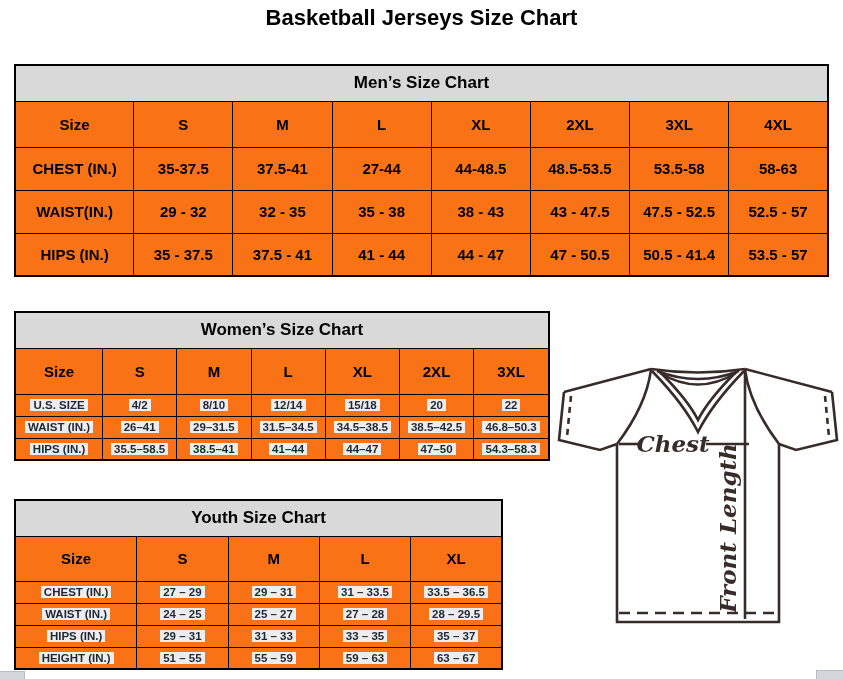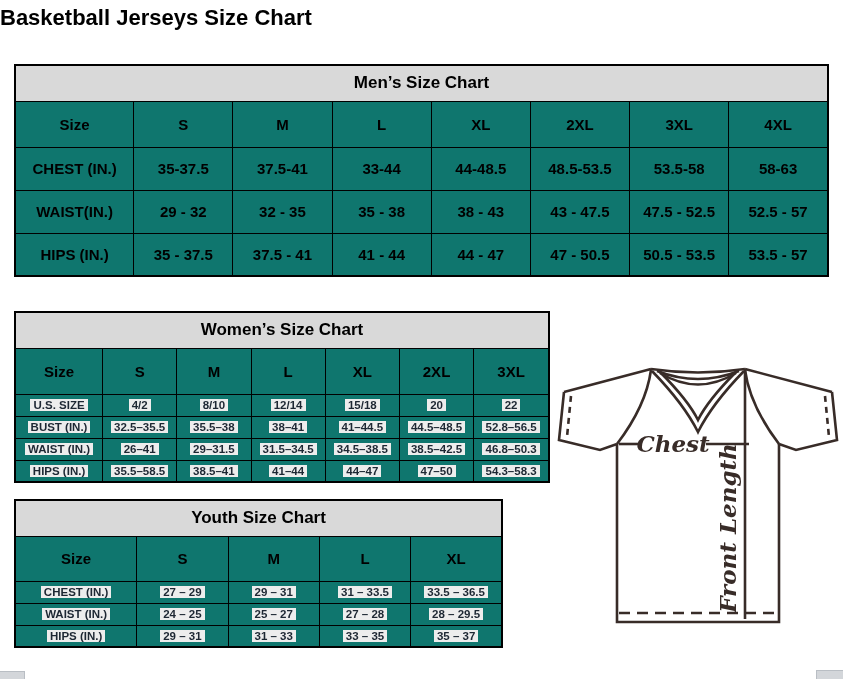--- a/index.html
+++ b/index.html
@@ -4,25 +4,25 @@
 <style>
   * { box-sizing: border-box; margin: 0; padding: 0; }
   html,body { background: #ffffff; }
   body {
     width: 843px; height: 679px;
     position: relative; overflow: hidden;
     font-family: "Liberation Sans", sans-serif;
   }
   .page-title {
     position: absolute; top: 5px; left: 0; width: 843px;
-    font-size: 22px; font-weight: bold; color: #000;
+    text-align: center; font-size: 22px; font-weight: bold; color: #000;
   }
   table.size-table {
     position: absolute; border-collapse: collapse; table-layout: fixed;
-    border: 2px solid #000; background: #0f766e;
+    border: 2px solid #000; background: #f97316;
   }
   .size-table th, .size-table td {
     border: 1px solid #000; text-align: center; vertical-align: middle;
     font-weight: bold; color: #000; overflow: hidden; white-space: nowrap;
   }
   .size-table .band-row th {
     height: 36px; background: #d9d9d9; font-size: 17px;
   }
   .size-table .size-header-row th { height: 46px; font-size: 15px; }
   #men-table { left: 14px; top: 64px; width: 815px; }
@@ -68,21 +68,21 @@
         <th>2XL</th>
         <th>3XL</th>
         <th>4XL</th>
       </tr>
   </thead>
   <tbody class="data-rows">
       <tr>
         <th><span>CHEST (IN.)</span></th>
         <td><span>35-37.5</span></td>
         <td><span>37.5-41</span></td>
-        <td><span>33-44</span></td>
+        <td><span>27-44</span></td>
         <td><span>44-48.5</span></td>
         <td><span>48.5-53.5</span></td>
         <td><span>53.5-58</span></td>
         <td><span>58-63</span></td>
       </tr>
       <tr>
         <th><span>WAIST(IN.)</span></th>
         <td><span>29 - 32</span></td>
         <td><span>32 - 35</span></td>
         <td><span>35 - 38</span></td>
@@ -91,21 +91,21 @@
         <td><span>47.5 - 52.5</span></td>
         <td><span>52.5 - 57</span></td>
       </tr>
       <tr>
         <th><span>HIPS (IN.)</span></th>
         <td><span>35 - 37.5</span></td>
         <td><span>37.5 - 41</span></td>
         <td><span>41 - 44</span></td>
         <td><span>44 - 47</span></td>
         <td><span>47 - 50.5</span></td>
-        <td><span>50.5 - 53.5</span></td>
+        <td><span>50.5 - 41.4</span></td>
         <td><span>53.5 - 57</span></td>
       </tr>
     </tbody>
 </table>
 
 <table id="women-table" class="size-table compact">
   <colgroup>
     <col style="width:16.4%">
       <col style="width:13.9%">
       <col style="width:13.9%">
@@ -132,29 +132,20 @@
       <tr>
         <th><span>U.S. SIZE</span></th>
         <td><span>4/2</span></td>
         <td><span>8/10</span></td>
         <td><span>12/14</span></td>
         <td><span>15/18</span></td>
         <td><span>20</span></td>
         <td><span>22</span></td>
       </tr>
       <tr>
-        <th><span>BUST (IN.)</span></th>
-        <td><span>32.5–35.5</span></td>
-        <td><span>35.5–38</span></td>
-        <td><span>38–41</span></td>
-        <td><span>41–44.5</span></td>
-        <td><span>44.5–48.5</span></td>
-        <td><span>52.8–56.5</span></td>
-      </tr>
-      <tr>
         <th><span>WAIST (IN.)</span></th>
         <td><span>26–41</span></td>
         <td><span>29–31.5</span></td>
         <td><span>31.5–34.5</span></td>
         <td><span>34.5–38.5</span></td>
         <td><span>38.5–42.5</span></td>
         <td><span>46.8–50.3</span></td>
       </tr>
       <tr>
         <th><span>HIPS (IN.)</span></th>
@@ -203,20 +194,27 @@
         <td><span>27 – 28</span></td>
         <td><span>28 – 29.5</span></td>
       </tr>
       <tr>
         <th><span>HIPS (IN.)</span></th>
         <td><span>29 – 31</span></td>
         <td><span>31 – 33</span></td>
         <td><span>33 – 35</span></td>
         <td><span>35 – 37</span></td>
       </tr>
+      <tr>
+        <th><span>HEIGHT (IN.)</span></th>
+        <td><span>51 – 55</span></td>
+        <td><span>55 – 59</span></td>
+        <td><span>59 – 63</span></td>
+        <td><span>63 – 67</span></td>
+      </tr>
     </tbody>
 </table>
 
 <svg id="jersey-diagram" width="287" height="312" viewBox="0 0 287 312">
   <g fill="none" stroke="#382c28" stroke-width="2.6" stroke-miterlimit="4">
 
     <path d="M95,13 L8,36"></path>
     <path d="M189,13 L276,36"></path>
 
     <path d="M8,36 L3,84 L44,94 L61,88"></path>

